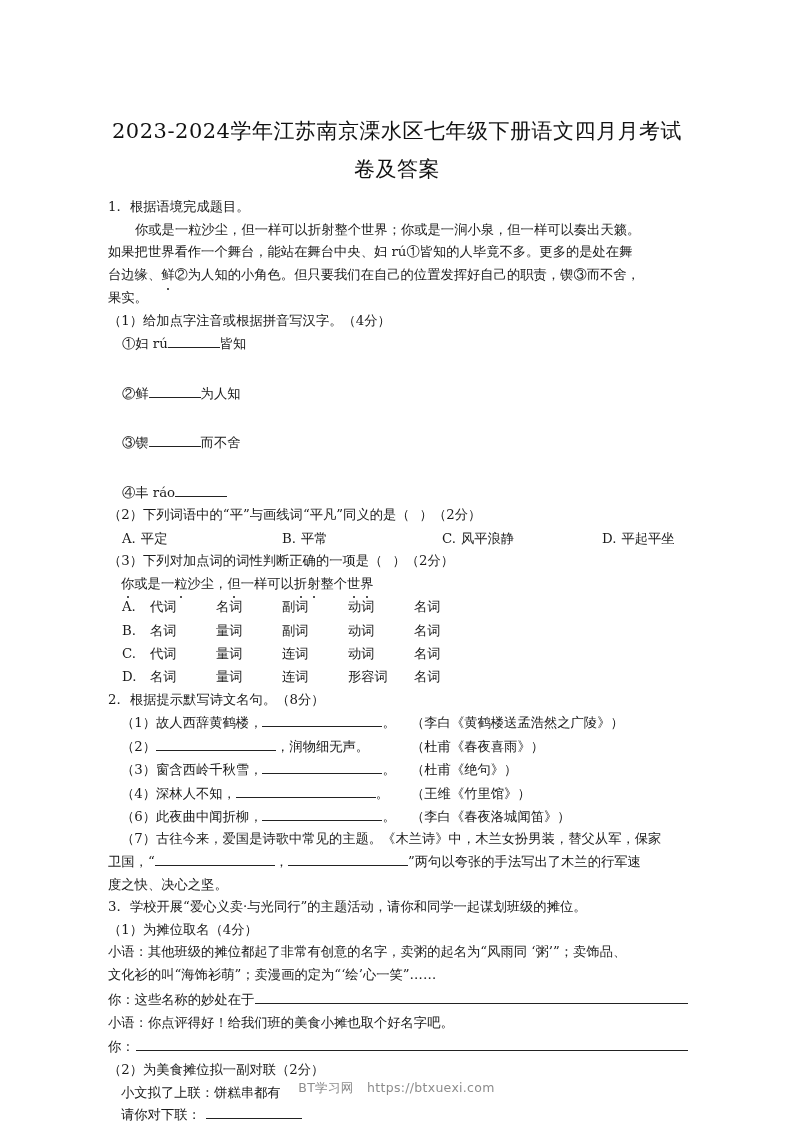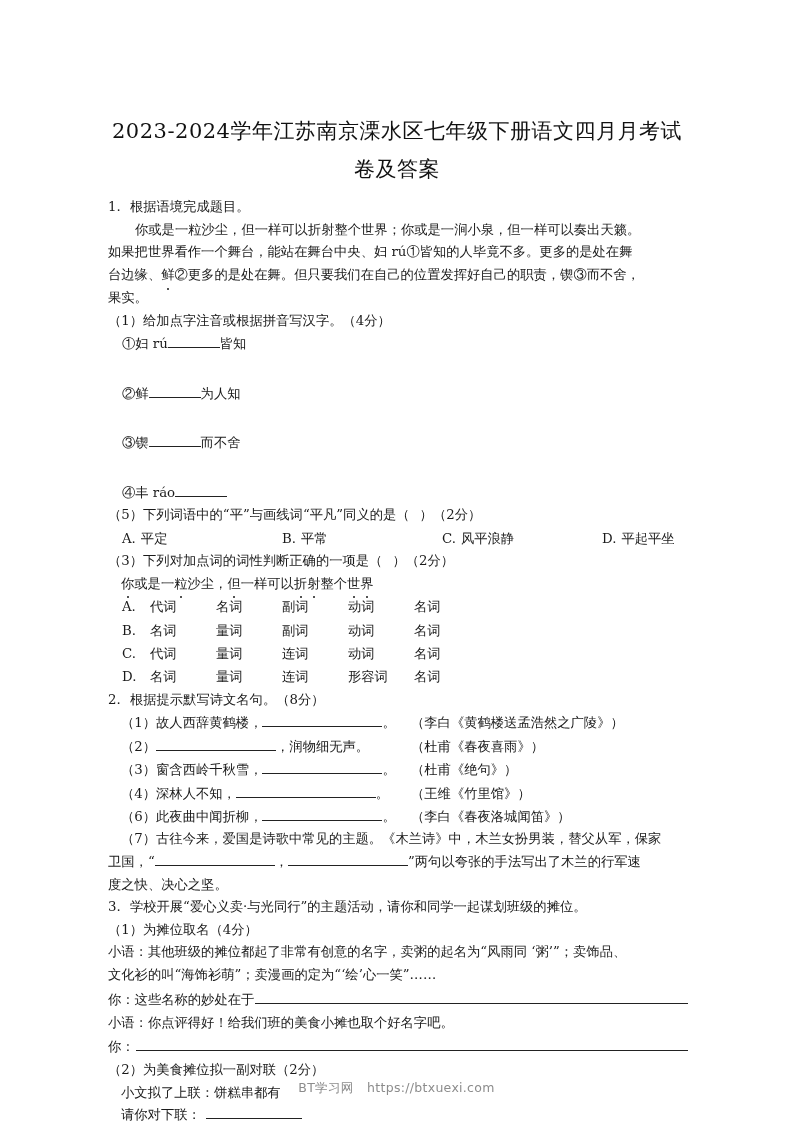--- a/index.html
+++ b/index.html
@@ -172,36 +172,36 @@
     <div class="blk">
 
       <div class="ln">
         <span class="q-num">1.</span>
         <span class="sp"></span><span>根据语境完成题目。</span>
       </div>
 
       <div class="passage">
         <div class="indent-para">你或是一粒沙尘，但一样可以折射整个世界；你或是一涧小泉，但一样可以奏出天籁。</div>
         <div><span>如果把世界看作一个舞台，能站在舞台中央、妇 rú</span><span>①</span><span>皆知的人毕竟不多。更多的是处在舞</span></div>
-        <div><span>台边缘、</span><span class="dot">鲜</span><span>②</span><span>更多的是处在舞。但只要我们在自己的位置发挥好自己的职责，锲</span><span>③</span><span>而不舍，</span></div>
+        <div><span>台边缘、</span><span class="dot">鲜</span><span>②</span><span>为人知的小角色。但只要我们在自己的位置发挥好自己的职责，锲</span><span>③</span><span>而不舍，</span></div>
         <div>果实。</div>
       </div>
 
       <div class="ln">（1）给加点字注音或根据拼音写汉字。（4分）</div>
       <div class="py-row">
         <span class="py-item"><span>①妇 rú</span><span class="bl bl-s"></span><span>皆知</span></span>
         <span class="py-gap"></span>
         <span class="py-item"><span>②鲜</span><span class="bl bl-s"></span><span>为人知</span></span>
         <span class="py-gap"></span>
         <span class="py-item"><span>③锲</span><span class="bl bl-s"></span><span>而不舍</span></span>
         <span class="py-gap"></span>
         <span class="py-item"><span>④丰 ráo</span><span class="bl bl-s"></span></span>
       </div>
 
-      <div class="ln"><span>（5）下列词语中的“平”与画线词“平凡”同义的是（</span><span class="sp"></span><span class="sp"></span><span>）（2分）</span></div>
+      <div class="ln"><span>（2）下列词语中的“平”与画线词“平凡”同义的是（</span><span class="sp"></span><span class="sp"></span><span>）（2分）</span></div>
       <div class="mc-row">
         <span class="mc-item"><span>A.</span><span class="sp"></span><span>平定</span></span>
         <span class="mc-item"><span>B.</span><span class="sp"></span><span>平常</span></span>
         <span class="mc-item"><span>C.</span><span class="sp"></span><span>风平浪静</span></span>
         <span class="mc-item"><span>D.</span><span class="sp"></span><span>平起平坐</span></span>
       </div>
 
       <div class="ln"><span>（3）下列对加点词的词性判断正确的一项是（</span><span class="sp"></span><span class="sp"></span><span>）（2分）</span></div>
       <div class="ln indent1">
         <span class="dot">你</span>或是一<span class="dot">粒</span>沙尘，<span class="dot">但</span>一样可以<span class="dot">折</span><span class="dot">射</span>整个<span class="dot">世</span><span class="dot">界</span>

